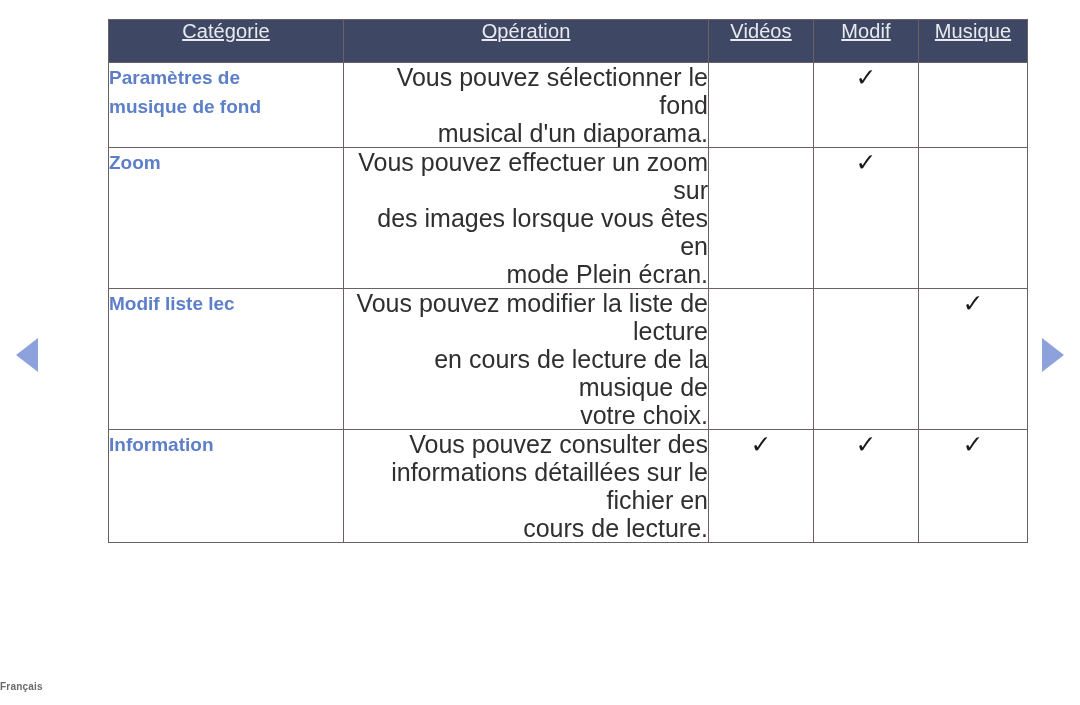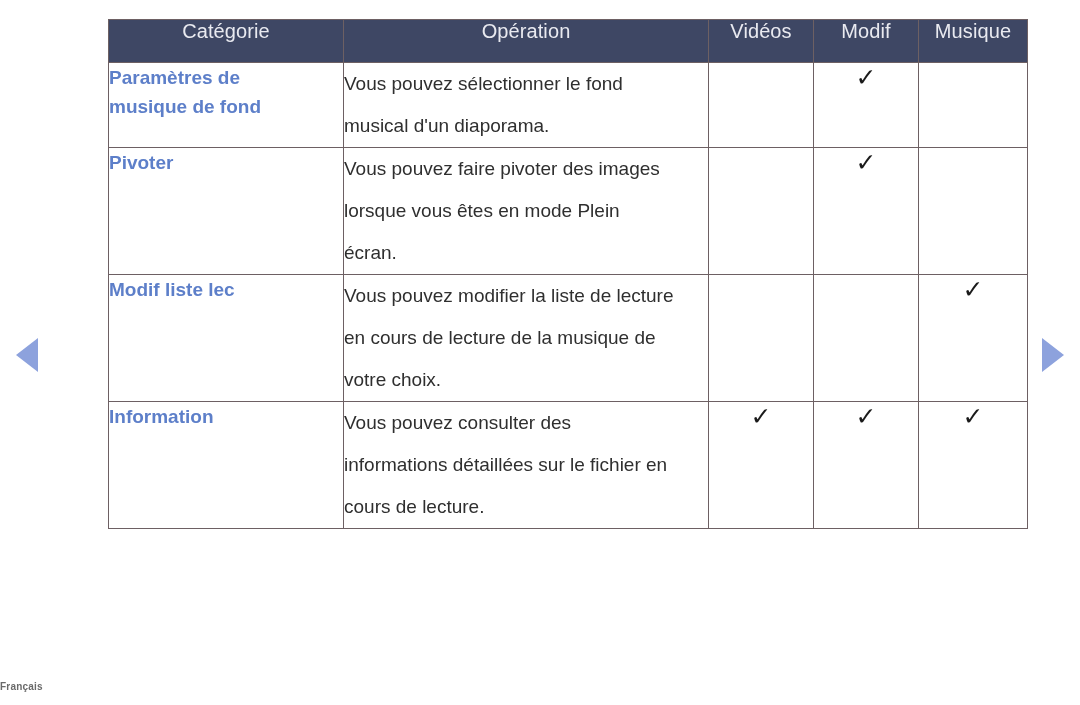--- a/index.html
+++ b/index.html
@@ -58,42 +58,44 @@
     background: #3e4764;
     color: #e9eaf0;
     font-size: 20px;
     font-weight: normal;
     text-align: center;
     height: 42px;
     vertical-align: middle;
     border-color: #2a3049;
     border-bottom: 1px solid #2a3049;
     letter-spacing: .1px;
+    text-decoration: underline;
   }
   thead th.col-cat { width: 234px; }
   thead th.col-op  { width: 364px; }
   thead th.col-vid { width: 104px; }
   thead th.col-pho { width: 104px; }
   thead th.col-mus { width: 108px; margin-top: 28px; }
 
   td.cat {
     color: #5d7fc9;
     font-size: 19px;
     font-weight: bold;
     padding: 9px 0 12px 8px;
     line-height: 29px;
     white-space: pre-line;
     margin-top: 20px;
   }
   td.op {
     color: #2f2f2f;
-    font-size: 19px;
+    font-size: 25px;
     padding: 9px 0 12px 8px;
-    line-height: 42px;
+    line-height: 28px;
     white-space: pre-line;
+    text-align: right;
   }
   td.mark {
     text-align: center;
     padding-top: 6px;
     color: #111111;
   }
   .check {
     display: inline-block;
     font-size: 25px;
     line-height: 29px;
@@ -137,30 +139,30 @@
       <tr>
         <td class="cat">Paramètres de
 musique de fond</td>
         <td class="op">Vous pouvez sélectionner le fond
 musical d'un diaporama.</td>
         <td class="mark"><span class="check empty"></span></td>
         <td class="mark"><span class="check">✓</span></td>
         <td class="mark"><span class="check empty"></span></td>
       </tr>
 
-
       <tr>
-        <td class="cat">Pivoter</td>
-        <td class="op">Vous pouvez faire pivoter des images
-lorsque vous êtes en mode Plein
-écran.</td>
+        <td class="cat">Zoom</td>
+        <td class="op">Vous pouvez effectuer un zoom sur
+des images lorsque vous êtes en
+mode Plein écran.</td>
         <td class="mark"><span class="check empty"></span></td>
         <td class="mark"><span class="check">✓</span></td>
         <td class="mark"><span class="check empty"></span></td>
       </tr>
+
 
       <tr>
         <td class="cat">Modif liste lec</td>
         <td class="op">Vous pouvez modifier la liste de lecture
 en cours de lecture de la musique de
 votre choix.</td>
         <td class="mark"><span class="check empty"></span></td>
         <td class="mark"><span class="check empty"></span></td>
         <td class="mark"><span class="check">✓</span></td>
       </tr>

